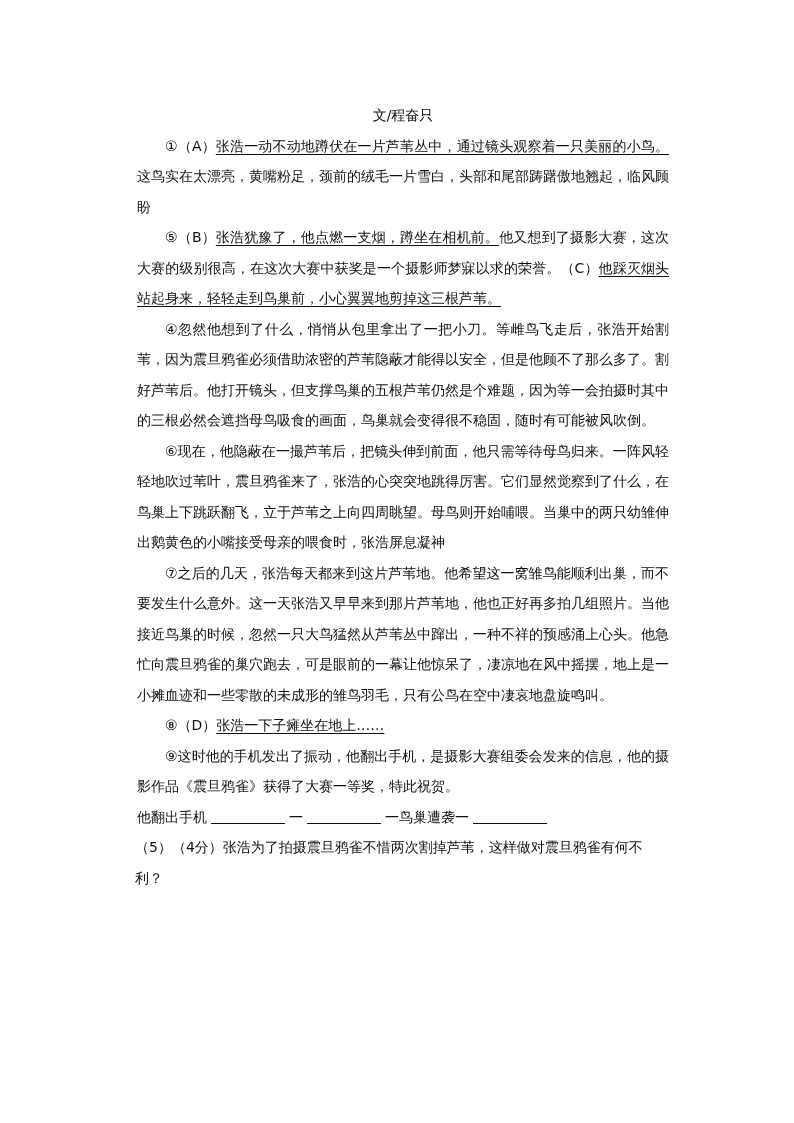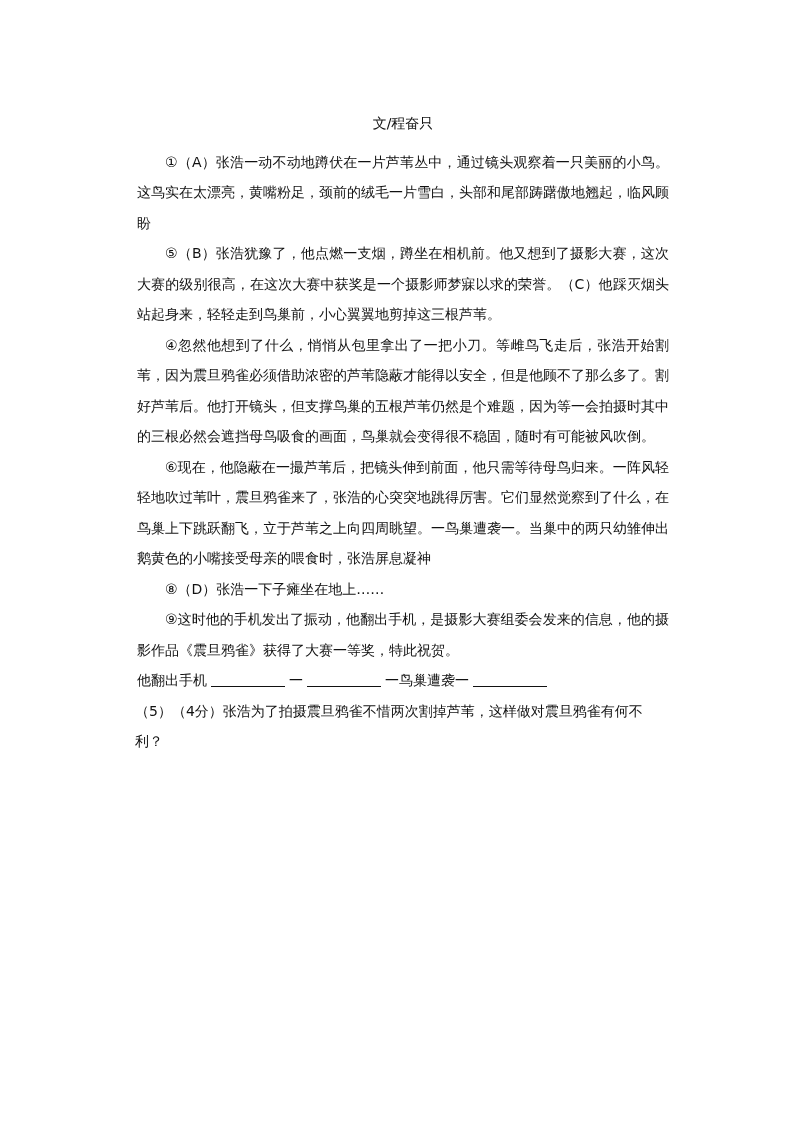--- a/index.html
+++ b/index.html
@@ -2,42 +2,43 @@
 <html><head>
 <meta charset="utf-8">
 <style>
   html, body { margin: 0; padding: 0; background: #ffffff; }
   body { width: 794px; height: 1123px; position: relative; overflow: hidden; }
   .page {
     position: absolute; left: 137px; top: 100px; width: 532px;
     font-family: "DejaVu Sans", "Liberation Sans", sans-serif;
     font-size: 14px; color: #111; line-height: 30.5px;
   }
-  .author { text-align: center; margin: 8px; }
+  .author { text-align: center; margin: 0; }
   .para { margin: 0; text-indent: 28px; text-align: justify; }
-  .u { text-underline-offset: 3px; }
+  .u { text-decoration: underline; text-underline-offset: 3px; }
   .q { margin: 0; }
   .blank { display: inline-block; width: 74px; border-bottom: 1px solid #111; height: 14px; vertical-align: -2px; margin: 0 4px; }
   .q1 { margin-left: -2px; }
 </style>
 </head>
 <body>
 
 <div class="page">
   <p class="author">文/程奋只</p>
 
   <p class="para"><span>①（A）</span><span class="u">张浩一动不动地蹲伏在一片芦苇丛中，通过镜头观察着一只美丽的小鸟。</span><span>这鸟实在太漂亮，黄嘴粉足，颈前的绒毛一片雪白，头部和尾部踌躇傲地翘起，临风顾盼</span></p>
 
 
   <p class="para"><span>⑤（B）</span><span class="u">张浩犹豫了，他点燃一支烟，蹲坐在相机前。</span><span>他又想到了摄影大赛，这次大赛的级别很高，在这次大赛中获奖是一个摄影师梦寐以求的荣誉。（C）</span><span class="u">他踩灭烟头站起身来，轻轻走到鸟巢前，小心翼翼地剪掉这三根芦苇。</span></p>
 
   <p class="para">④忽然他想到了什么，悄悄从包里拿出了一把小刀。等雌鸟飞走后，张浩开始割苇，因为震旦鸦雀必须借助浓密的芦苇隐蔽才能得以安全，但是他顾不了那么多了。割好芦苇后。他打开镜头，但支撑鸟巢的五根芦苇仍然是个难题，因为等一会拍摄时其中的三根必然会遮挡母鸟吸食的画面，鸟巢就会变得很不稳固，随时有可能被风吹倒。</p>
 
-  <p class="para">⑥现在，他隐蔽在一撮芦苇后，把镜头伸到前面，他只需等待母鸟归来。一阵风轻轻地吹过苇叶，震旦鸦雀来了，张浩的心突突地跳得厉害。它们显然觉察到了什么，在鸟巢上下跳跃翻飞，立于芦苇之上向四周眺望。一鸟巢遭袭一。当巢中的两只幼雏伸出鹅黄色的小嘴接受母亲的喂食时，张浩屏息凝神</p>
+  <p class="para">⑥现在，他隐蔽在一撮芦苇后，把镜头伸到前面，他只需等待母鸟归来。一阵风轻轻地吹过苇叶，震旦鸦雀来了，张浩的心突突地跳得厉害。它们显然觉察到了什么，在鸟巢上下跳跃翻飞，立于芦苇之上向四周眺望。母鸟则开始哺喂。当巢中的两只幼雏伸出鹅黄色的小嘴接受母亲的喂食时，张浩屏息凝神</p>
 
+  <p class="para">⑦之后的几天，张浩每天都来到这片芦苇地。他希望这一窝雏鸟能顺利出巢，而不要发生什么意外。这一天张浩又早早来到那片芦苇地，他也正好再多拍几组照片。当他接近鸟巢的时候，忽然一只大鸟猛然从芦苇丛中蹿出，一种不祥的预感涌上心头。他急忙向震旦鸦雀的巢穴跑去，可是眼前的一幕让他惊呆了，凄凉地在风中摇摆，地上是一小摊血迹和一些零散的未成形的雏鸟羽毛，只有公鸟在空中凄哀地盘旋鸣叫。</p>
 
   <p class="para"><span>⑧（D）</span><span class="u">张浩一下子瘫坐在地上……</span></p>
 
   <p class="para">⑨这时他的手机发出了振动，他翻出手机，是摄影大赛组委会发来的信息，他的摄影作品《震旦鸦雀》获得了大赛一等奖，特此祝贺。</p>
 
 
   <p class="q"><span>他翻出手机</span><span class="blank"></span><span>一</span><span class="blank"></span><span>一鸟巢遭袭一</span><span class="blank"></span></p>
 
   <p class="q q1">（5）（4分）张浩为了拍摄震旦鸦雀不惜两次割掉芦苇，这样做对震旦鸦雀有何不利？</p>
 </div>

